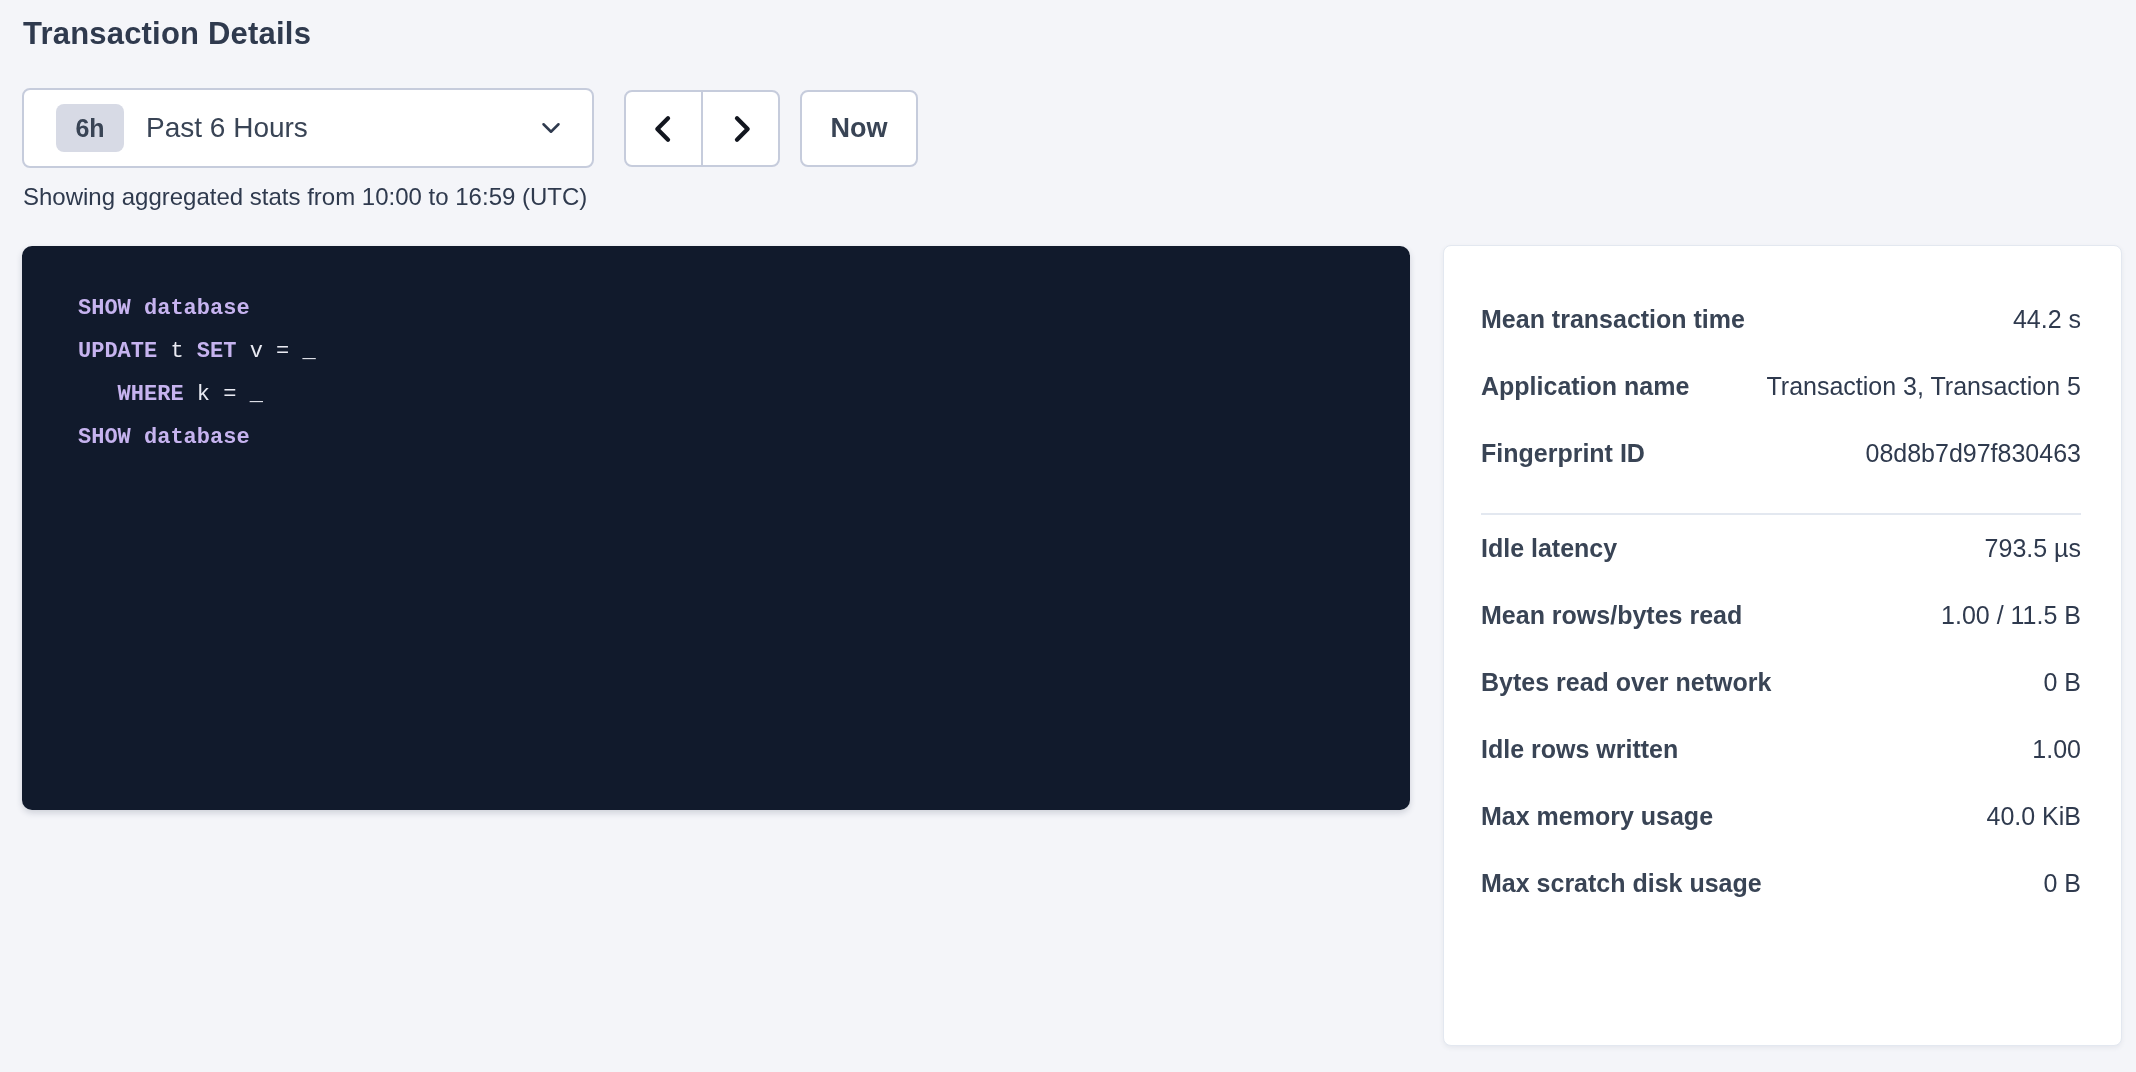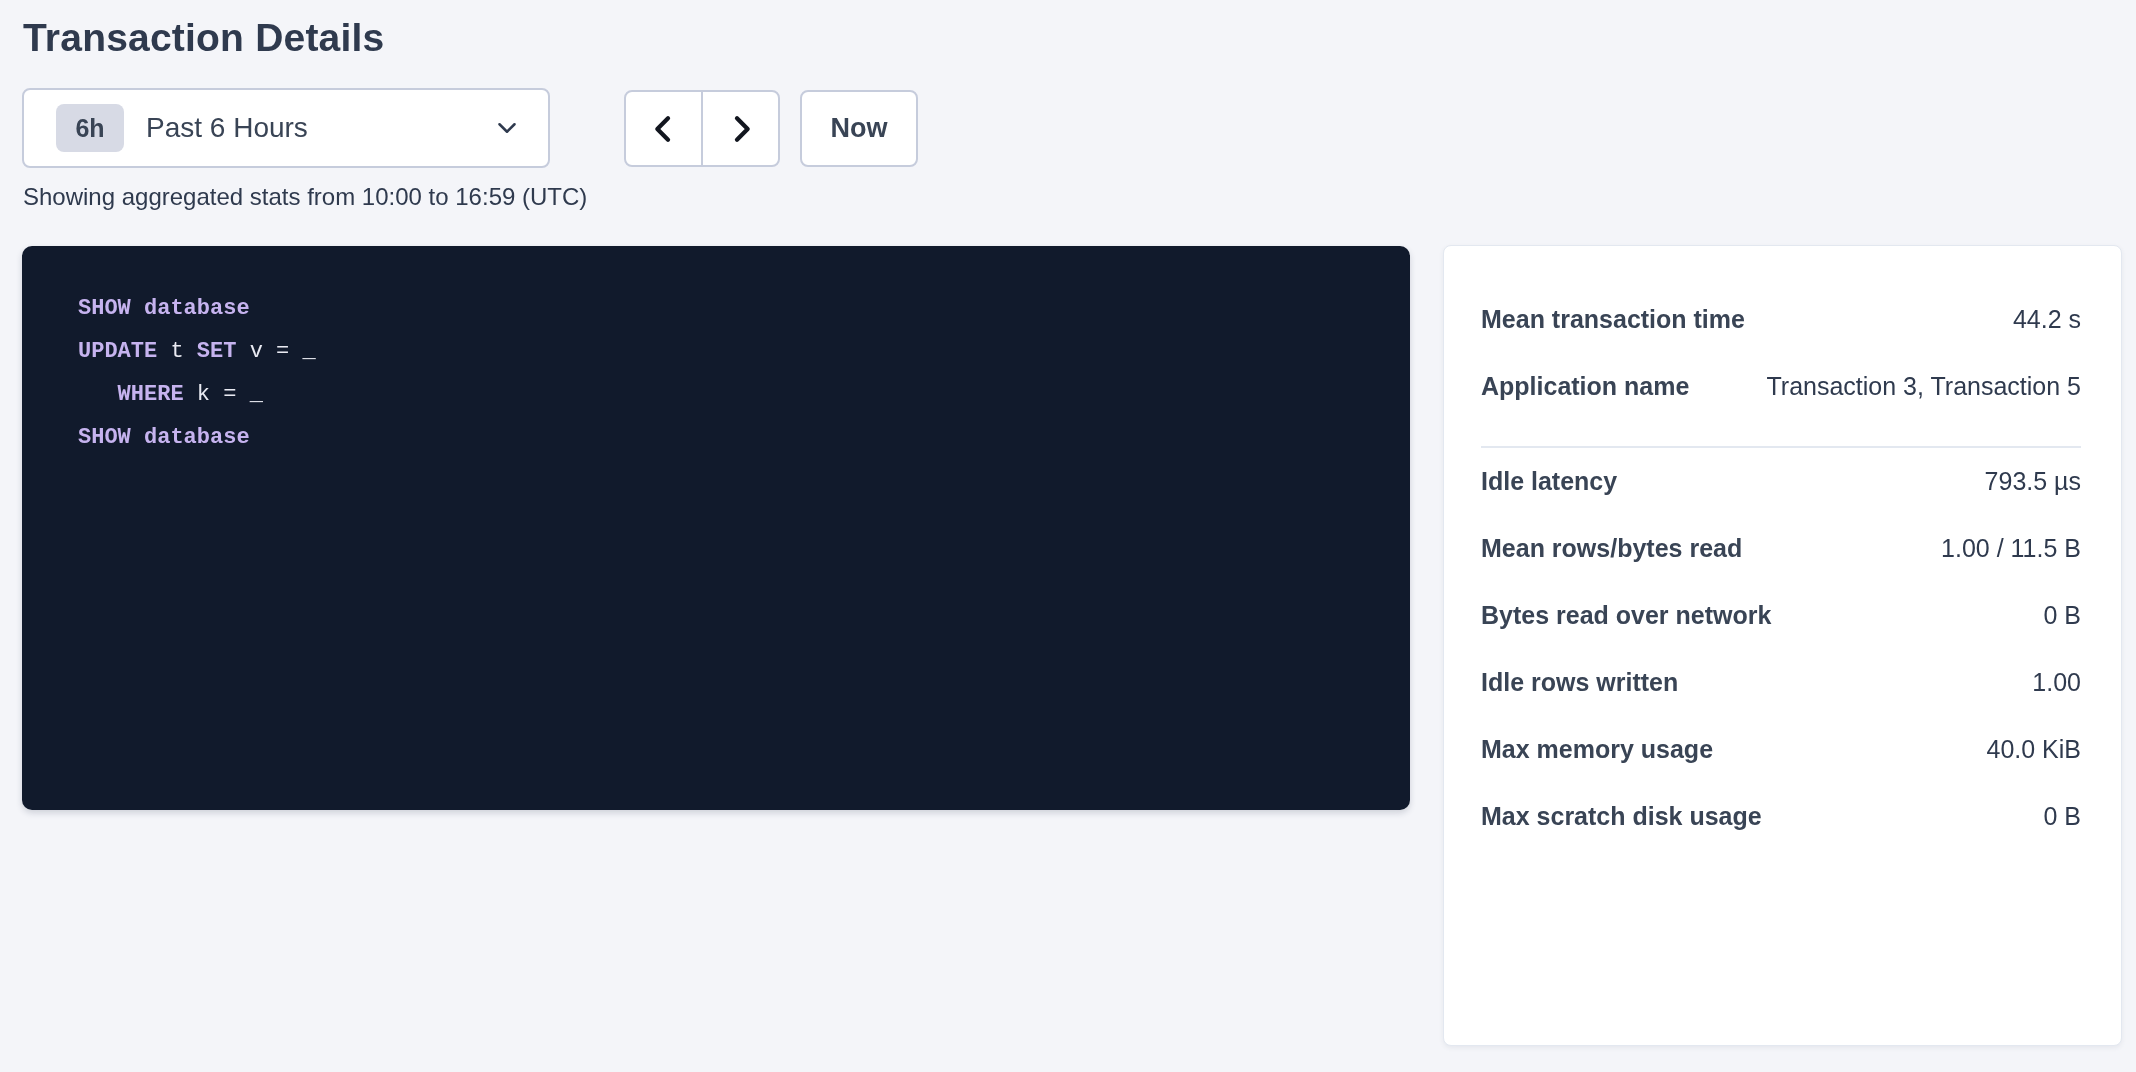--- a/index.html
+++ b/index.html
@@ -11,26 +11,26 @@
   html,body{width:2136px; height:1072px;}
   body{
     background:var(--page_bg);
     font-family:"Liberation Sans", sans-serif;
     color:var(--text);
     position:relative;
     overflow:hidden;
   }
   .page-title{
     position:absolute; left:23px; top:16px;
-    font-size:39px; font-weight:700; color:var(--title);
+    font-size:31px; font-weight:700; color:var(--title);
     letter-spacing:.2px;
   }
   
   .time-picker{
-    position:absolute; left:22px; top:88px; width:528px; height:80px;
+    position:absolute; left:22px; top:88px; width:572px; height:80px;
     background:var(--card_bg); border:2px solid var(--border); border-radius:8px;
     display:flex; align-items:center; padding:0 26px 0 32px; cursor:pointer;
   }
   .time-badge{
     background:var(--badge_bg); border-radius:8px; height:48px; min-width:68px;
     display:flex; align-items:center; justify-content:center;
     font-size:25px; font-weight:700; color:var(--text);
   }
   .time-label{ margin-left:22px; font-size:28px; color:var(--text); }
   .chev-down{ margin-left:auto; display:flex; }
@@ -139,20 +139,24 @@
       <div class="kv-row">
         <span class="kv-label">Mean transaction time</span>
         <span class="kv-value">44.2 s</span>
       </div>
 
       <div class="kv-row">
         <span class="kv-label">Application name</span>
         <span class="kv-value">Transaction 3, Transaction 5</span>
       </div>
 
+      <div class="kv-row">
+        <span class="kv-label">Fingerprint ID</span>
+        <span class="kv-value">08d8b7d97f830463</span>
+      </div>
     </div>
 
   <div class="card-divider"></div>
 
 
   <div>
 
       <div class="kv-row">
         <span class="kv-label">Idle latency</span>
         <span class="kv-value">793.5 µs</span>

